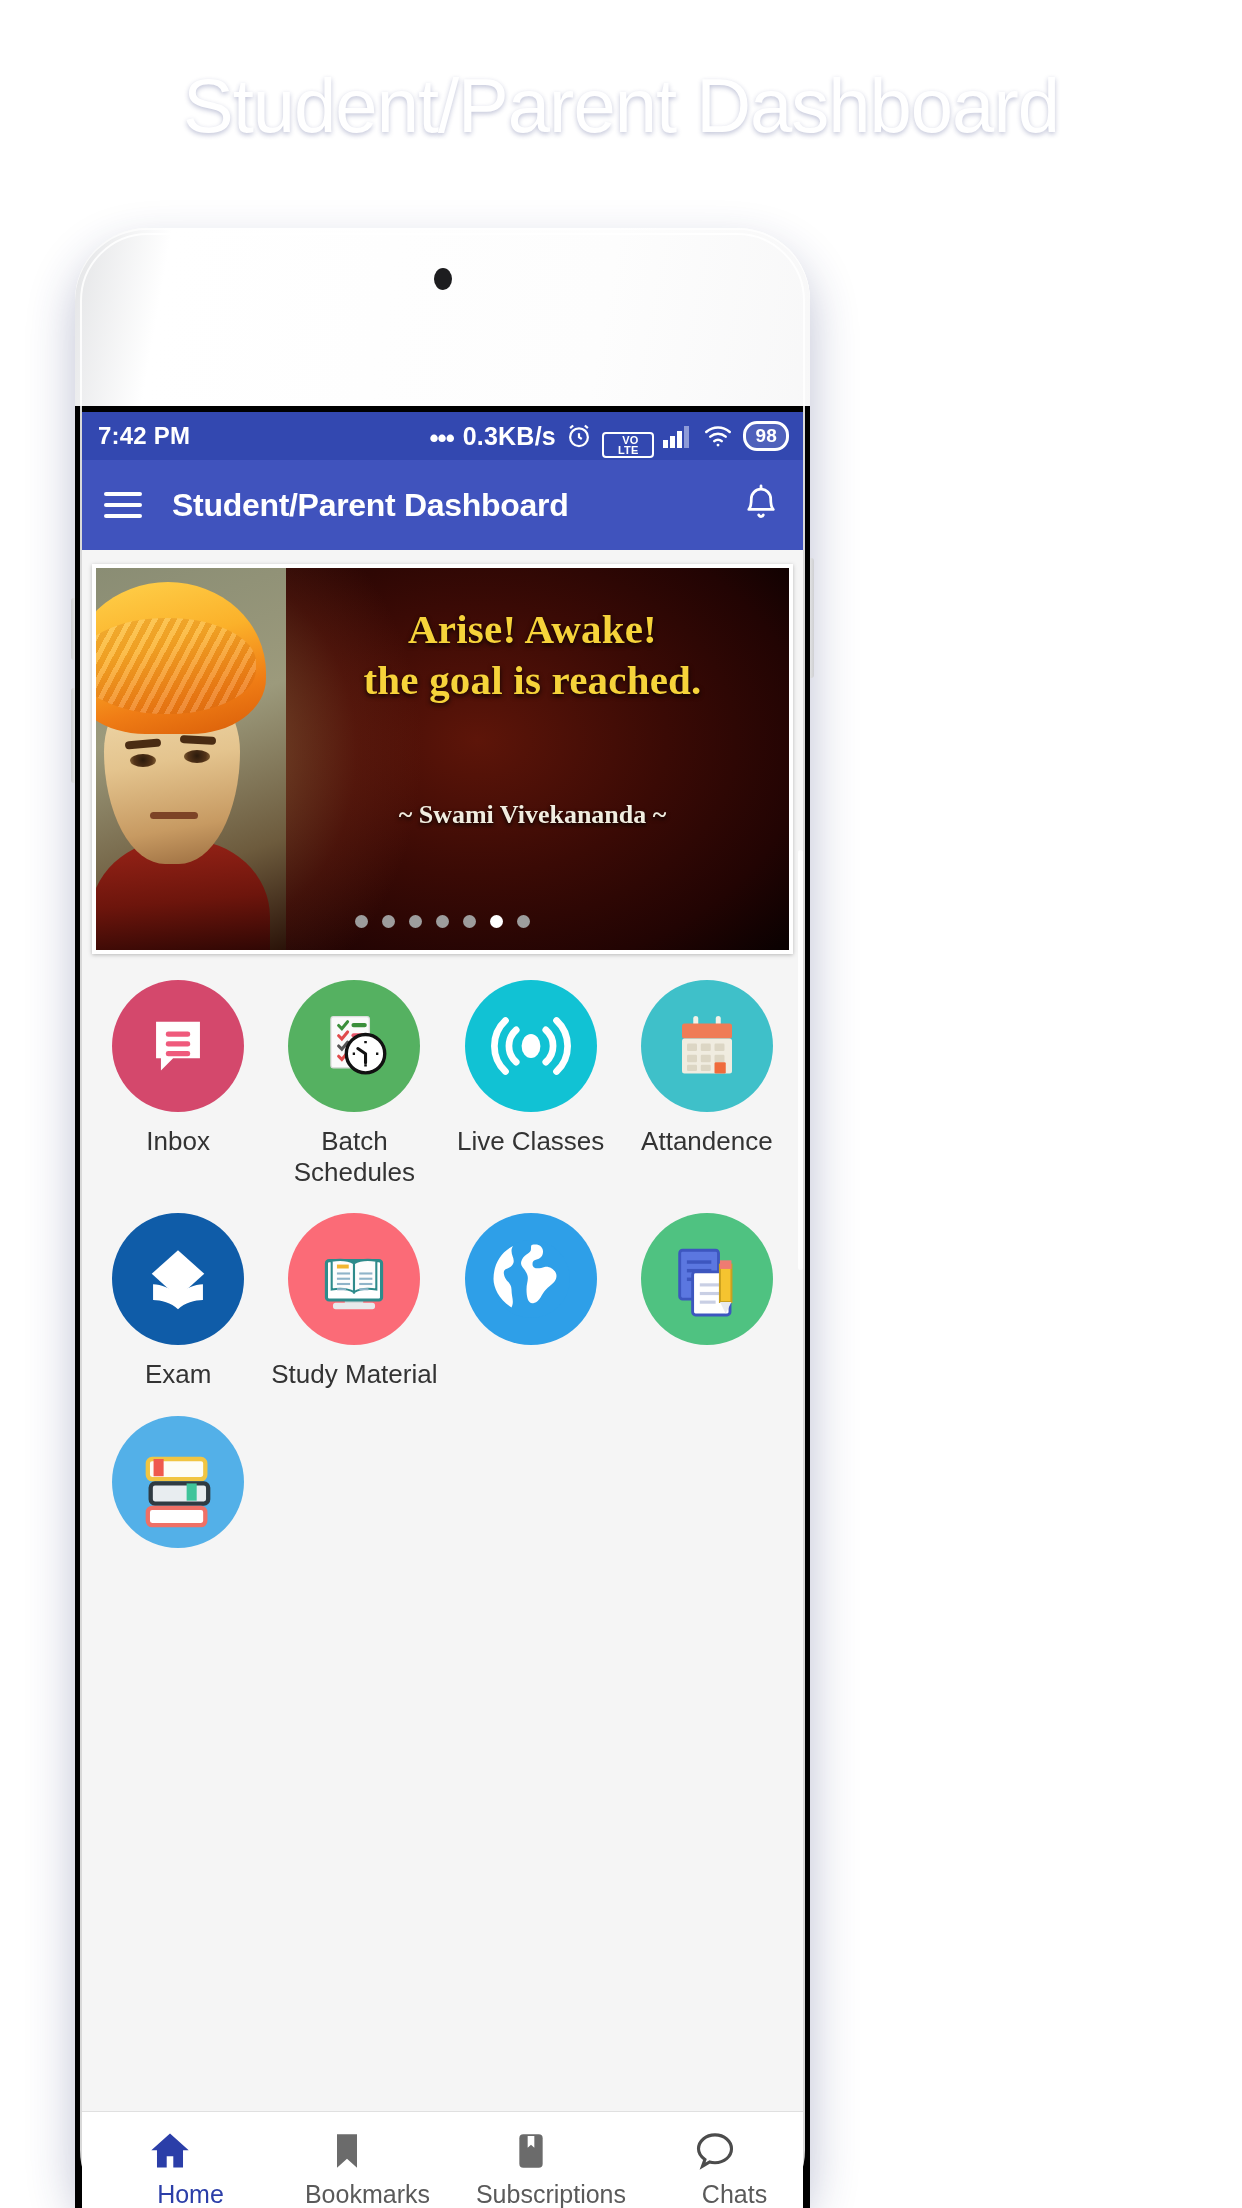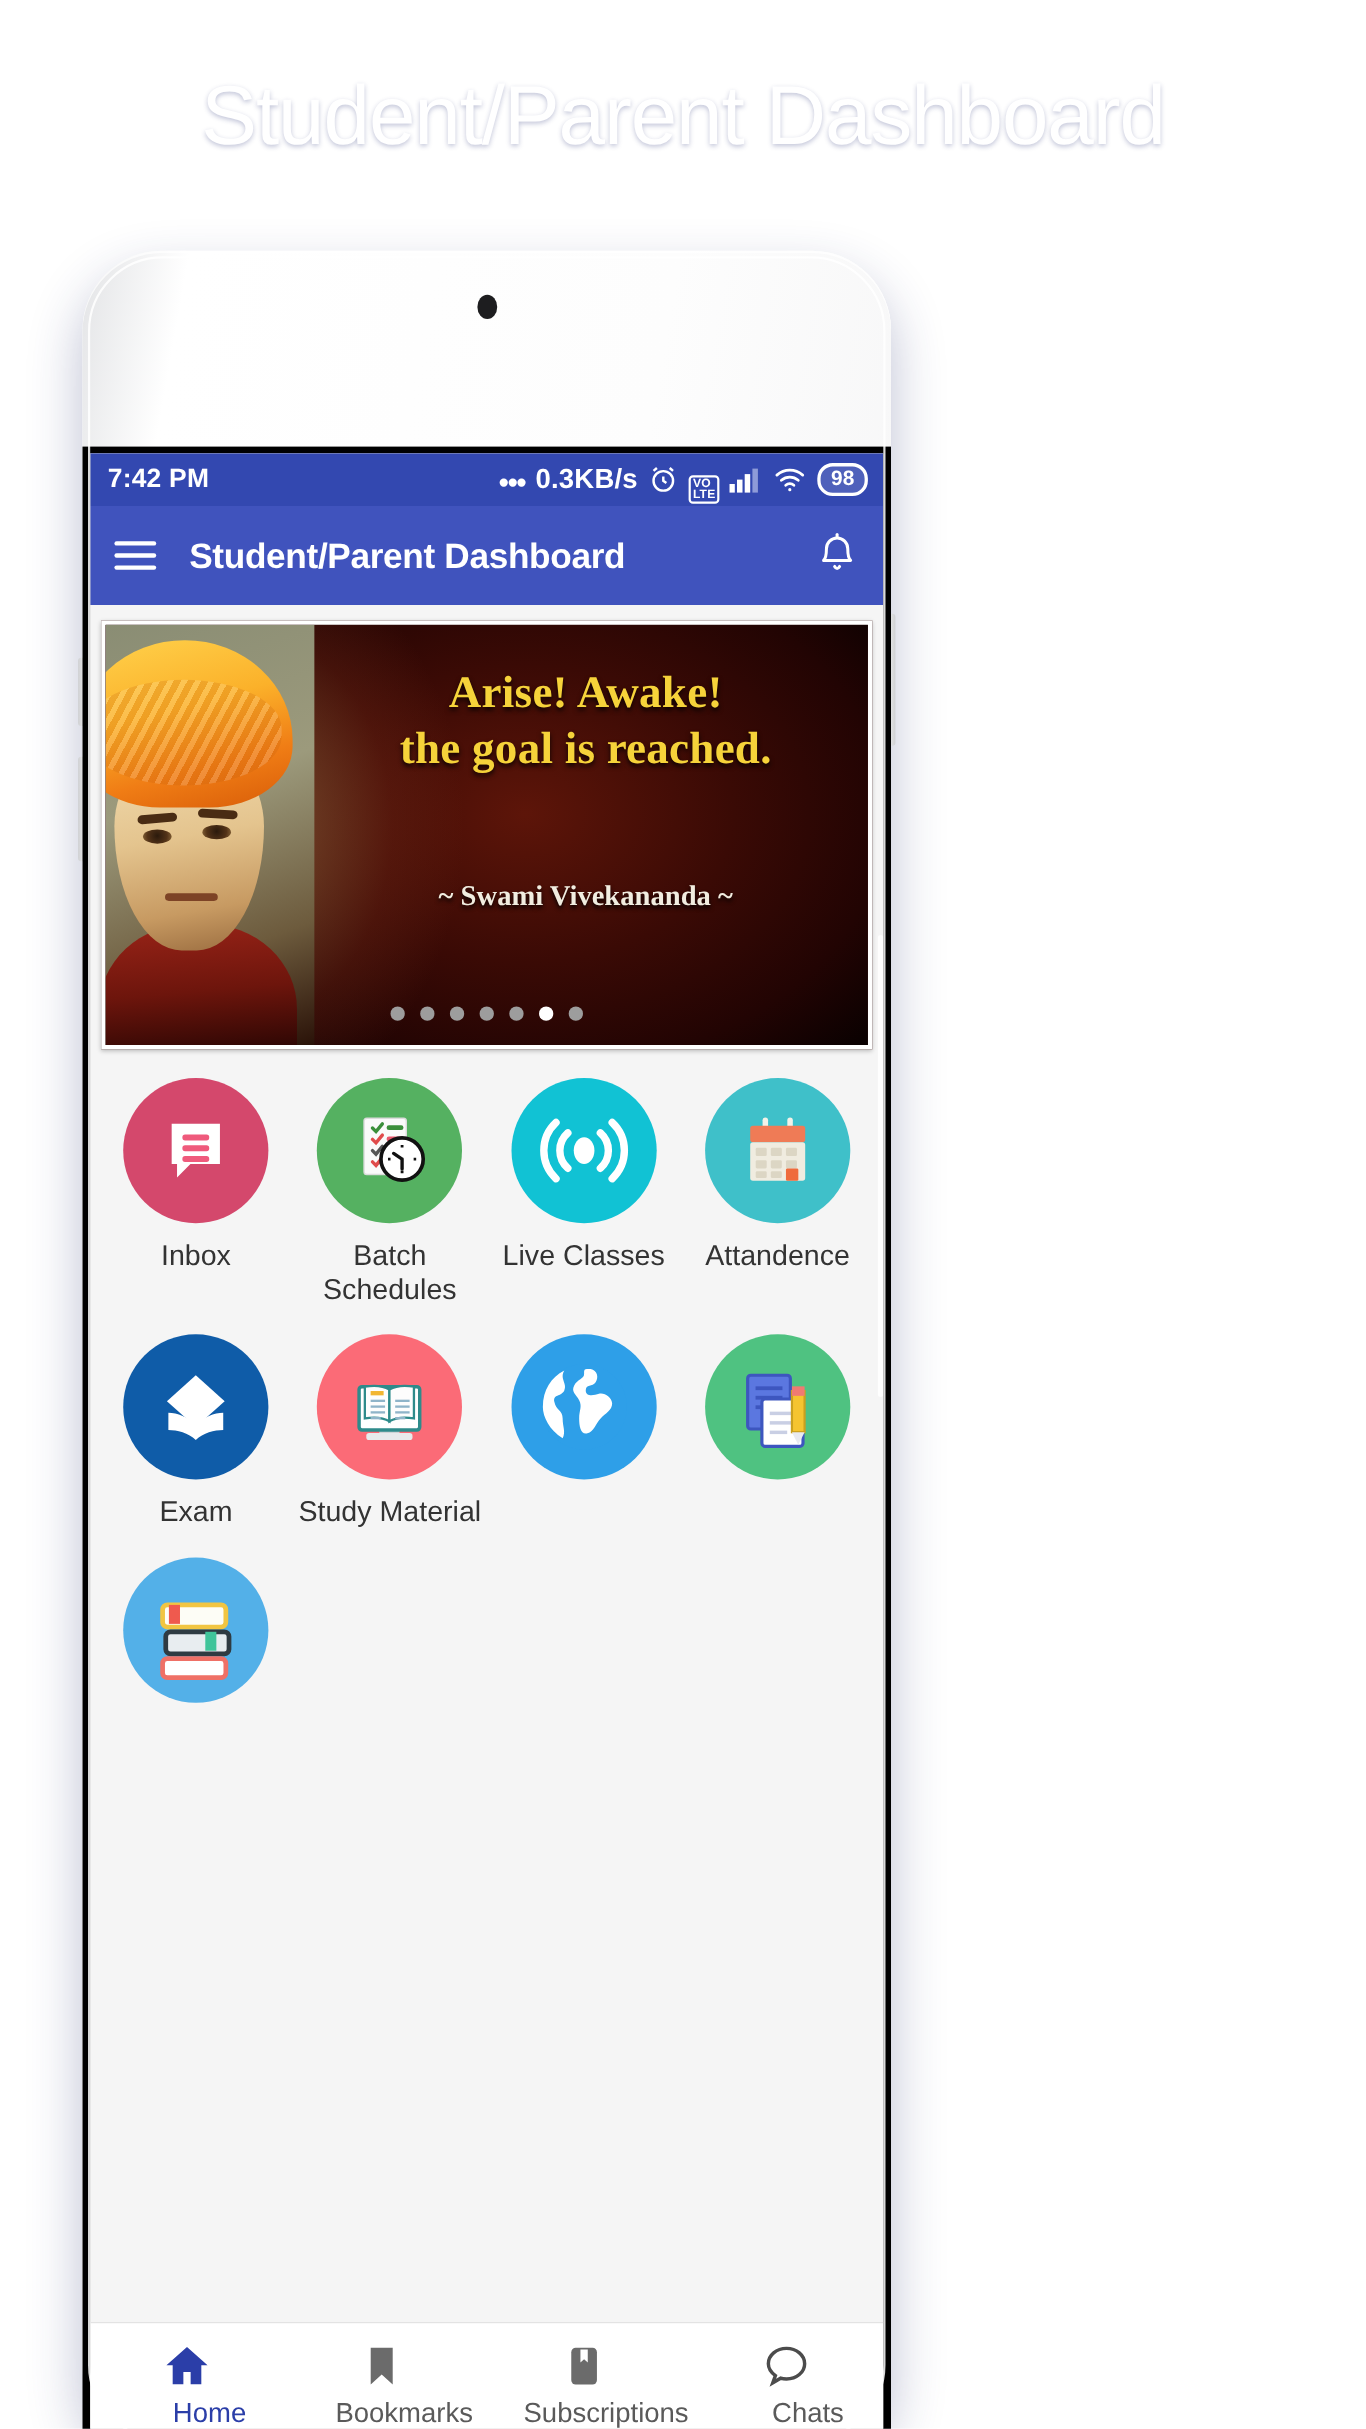--- a/index.html
+++ b/index.html
@@ -66,22 +66,22 @@
   
   .statusbar{
     height:48px; background:#3348b0; color:#fff;
     display:flex; align-items:center; padding:0 14px 0 16px;
     font-size:24px; font-weight:700; letter-spacing:.2px;gap:20px;
   }
   .sb-right{ margin-left:auto; display:flex; align-items:center; gap:9px; }
   .dots3{ letter-spacing:-1px; font-size:26px; line-height:1; position:relative; top:2px;}
   .netspeed{ font-size:25px; font-weight:700; }
   .svgico{ display:block; }
-  .volte{ border:2px solid #fff; border-radius:4px; padding:1px 2px; line-height:.95;
-          font-size:11px; font-weight:700; text-align:left;margin-top:18px; }
+  .volte{ border:2px solid #fff; border-radius:4px; padding:1px 14px; line-height:.95;
+          font-size:11px; font-weight:700; text-align:right;margin-top:18px; }
   .volte i{ font-style:normal; display:block; }
   .batt{ border:3px solid #fff; border-radius:14px; padding:1px 9px; font-size:19px; font-weight:700;
          background:rgba(255,255,255,.14); }
 
   
   .appbar{
     height:90px; background:#4053bd; color:#fff;
     display:flex; align-items:center; padding:0 22px;
   }
   .hamb{ width:38px; display:flex; flex-direction:column; gap:7px; cursor:pointer; }

